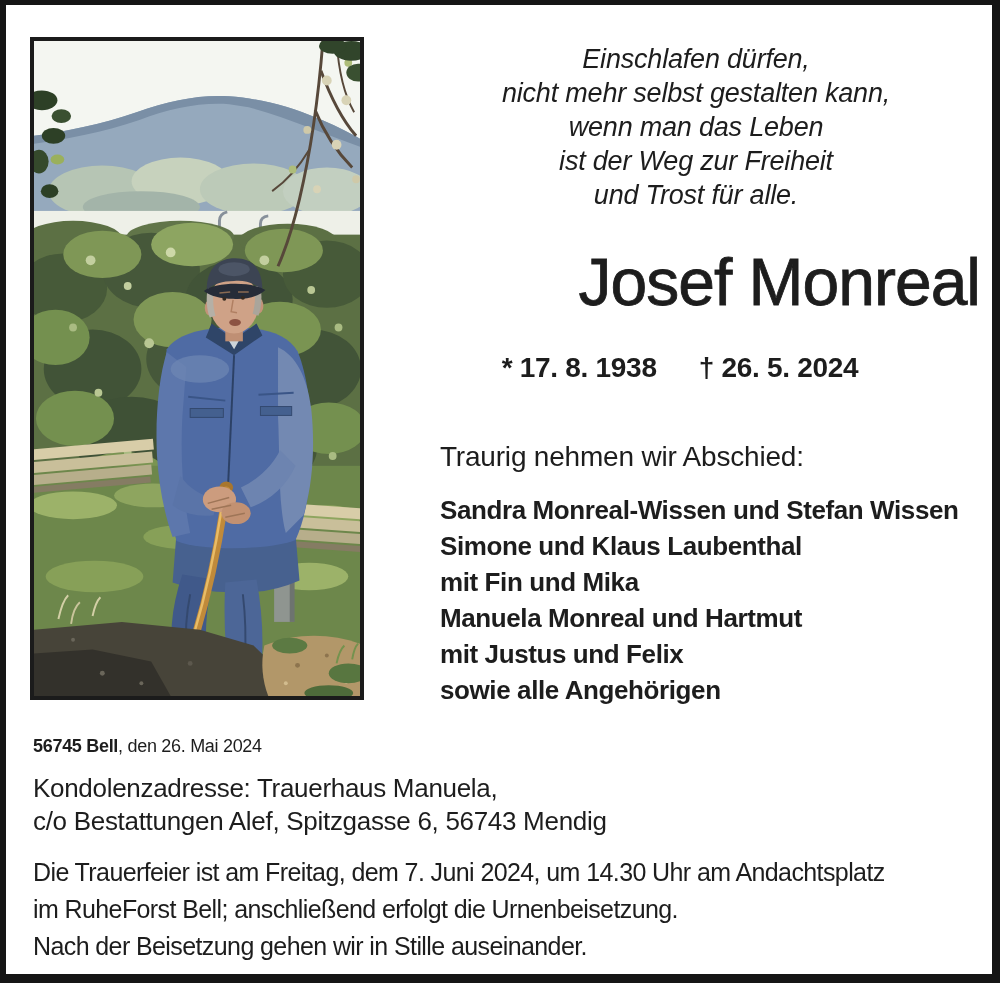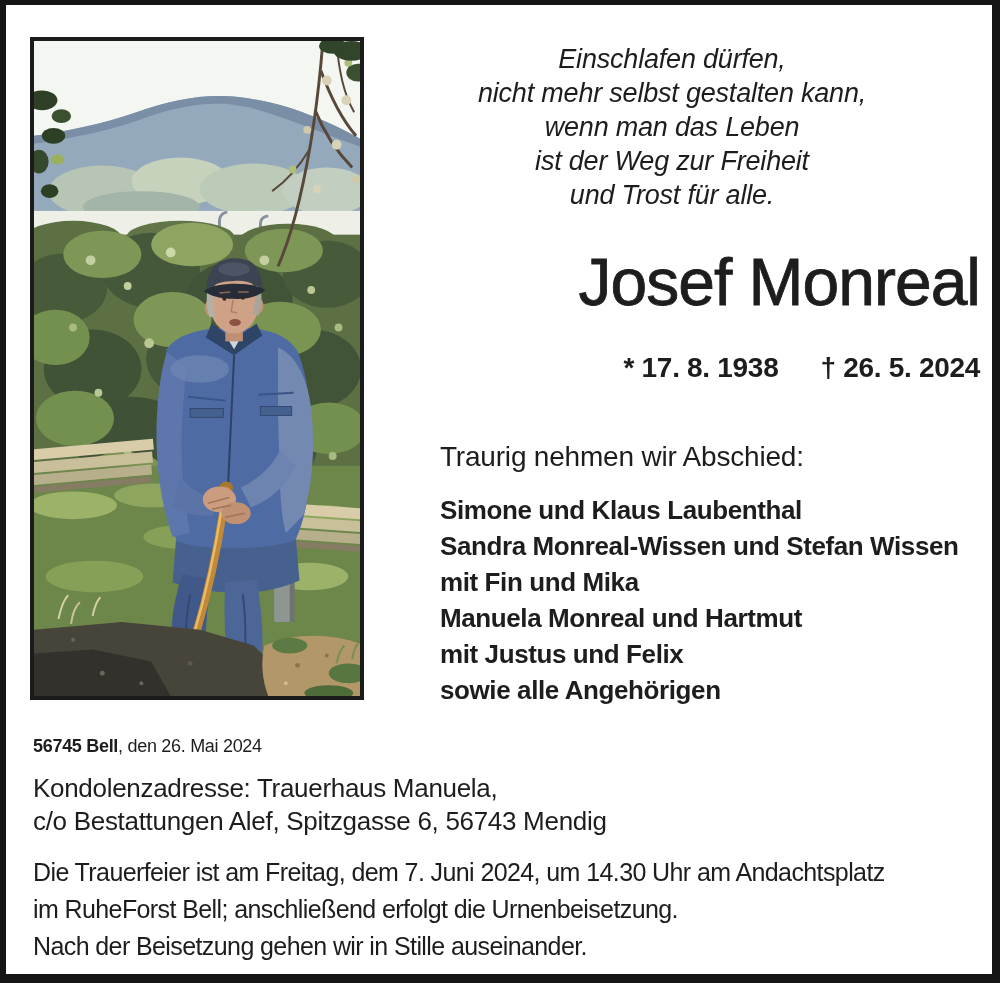--- a/index.html
+++ b/index.html
@@ -11,31 +11,31 @@
     position:absolute; inset:0; pointer-events:none;
     border-style:solid; border-color:#151515; border-width:5px 8px 9px 6px;
   }
   .photo {
     position:absolute; left:30px; top:37px; width:334px; height:663px;
     box-sizing:border-box; border:4px solid #1b1b1b; background:#f4f6f1;
   }
   .photo svg { width:100%; height:100%; display:block; }
 
   .quote {
-    position:absolute; left:372px; top:42px; width:600px;
+    position:absolute; left:396px; top:42px; width:600px;
     text-align:center; font-style:italic; font-size:27px; line-height:34px;
     letter-spacing:-0.2px;
   }
   .name {
     position:absolute; left:380px; top:246px; width:600px; text-align:right;
     font-size:66px; line-height:1.1; letter-spacing:-1px;
     -webkit-text-stroke:0.8px #1d1d1d;
   }
   .dates {
-    position:absolute; left:380px; top:352px; width:600px; text-align:right;
+    position:absolute; left:380px; top:352px; width:600px; text-align:center;
     font-size:28px; font-weight:bold; letter-spacing:-0.3px;
   }
   .dates .birth { margin-right:42px; }
   .intro {
     position:absolute; left:440px; top:441px; font-size:28px; letter-spacing:-0.2px;
   }
   .mourners {
     position:absolute; left:440px; top:492px; font-size:26px; font-weight:bold;
     line-height:36px; letter-spacing:-0.4px; white-space:nowrap;
   }
@@ -260,22 +260,22 @@
 
   <div class="name">Josef Monreal</div>
 
   <div class="dates">
     <span class="birth">* 17. 8. 1938</span><span>† 26. 5. 2024</span>
   </div>
 
   <div class="intro">Traurig nehmen wir Abschied:</div>
 
   <div class="mourners">
+    <div>Sandra Monreal-Wissen und Stefan Wissen</div>
     <div>Simone und Klaus Laubenthal</div>
-    <div>Sandra Monreal-Wissen und Stefan Wissen</div>
     <div>mit Fin und Mika</div>
     <div>Manuela Monreal und Hartmut</div>
     <div>mit Justus und Felix</div>
     <div>sowie alle Angehörigen</div>
   </div>
 
   <div class="dateline">
     <span class="place">56745 Bell</span><span>, den 26. Mai 2024</span>
   </div>
 

